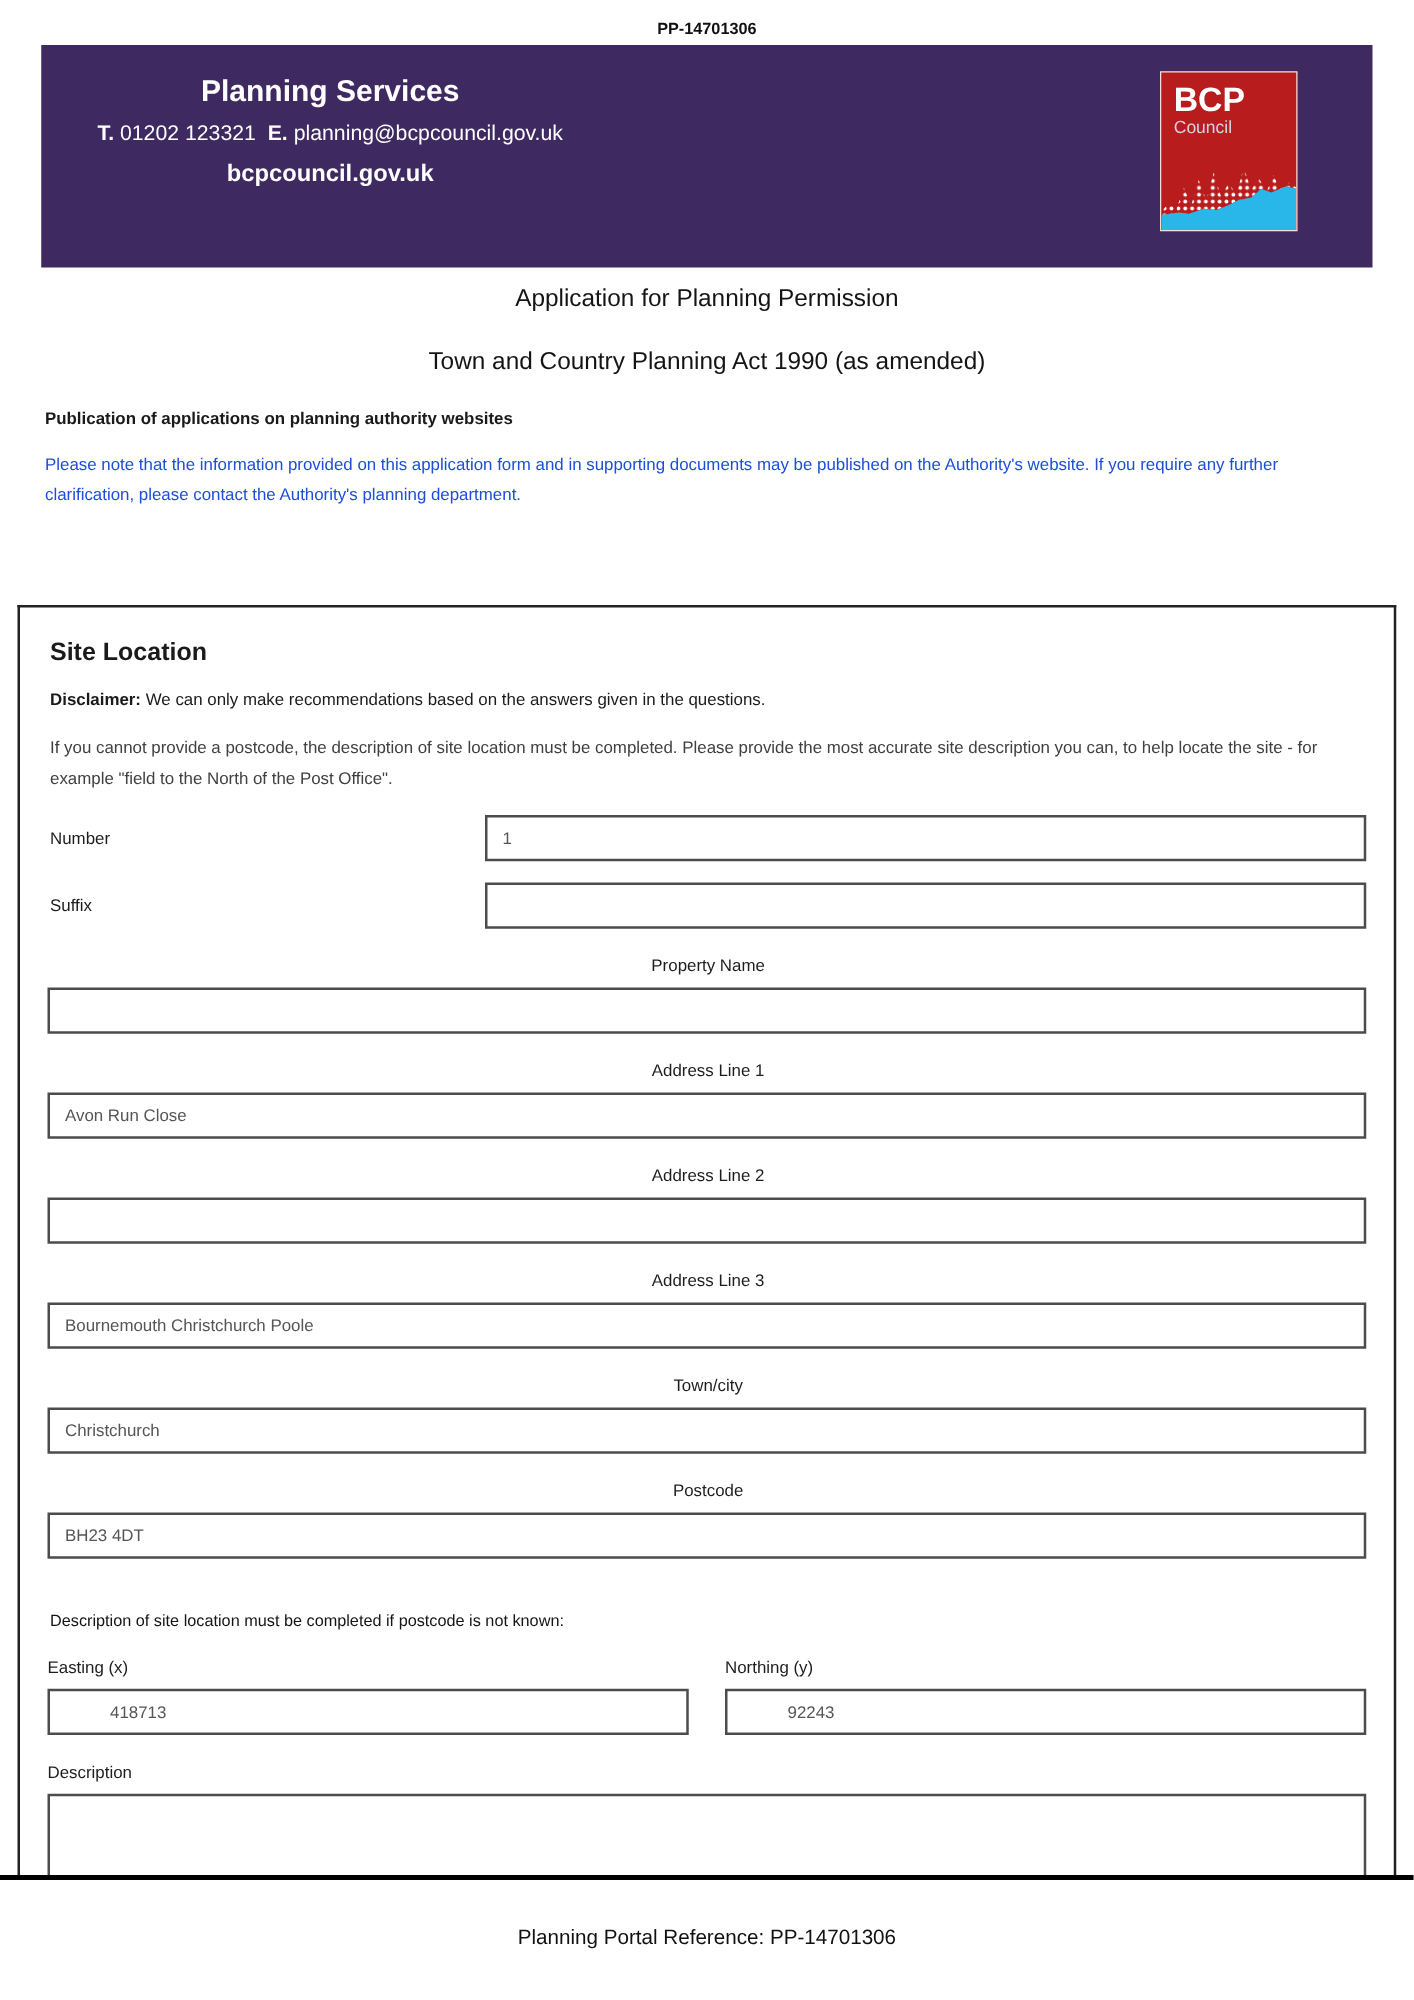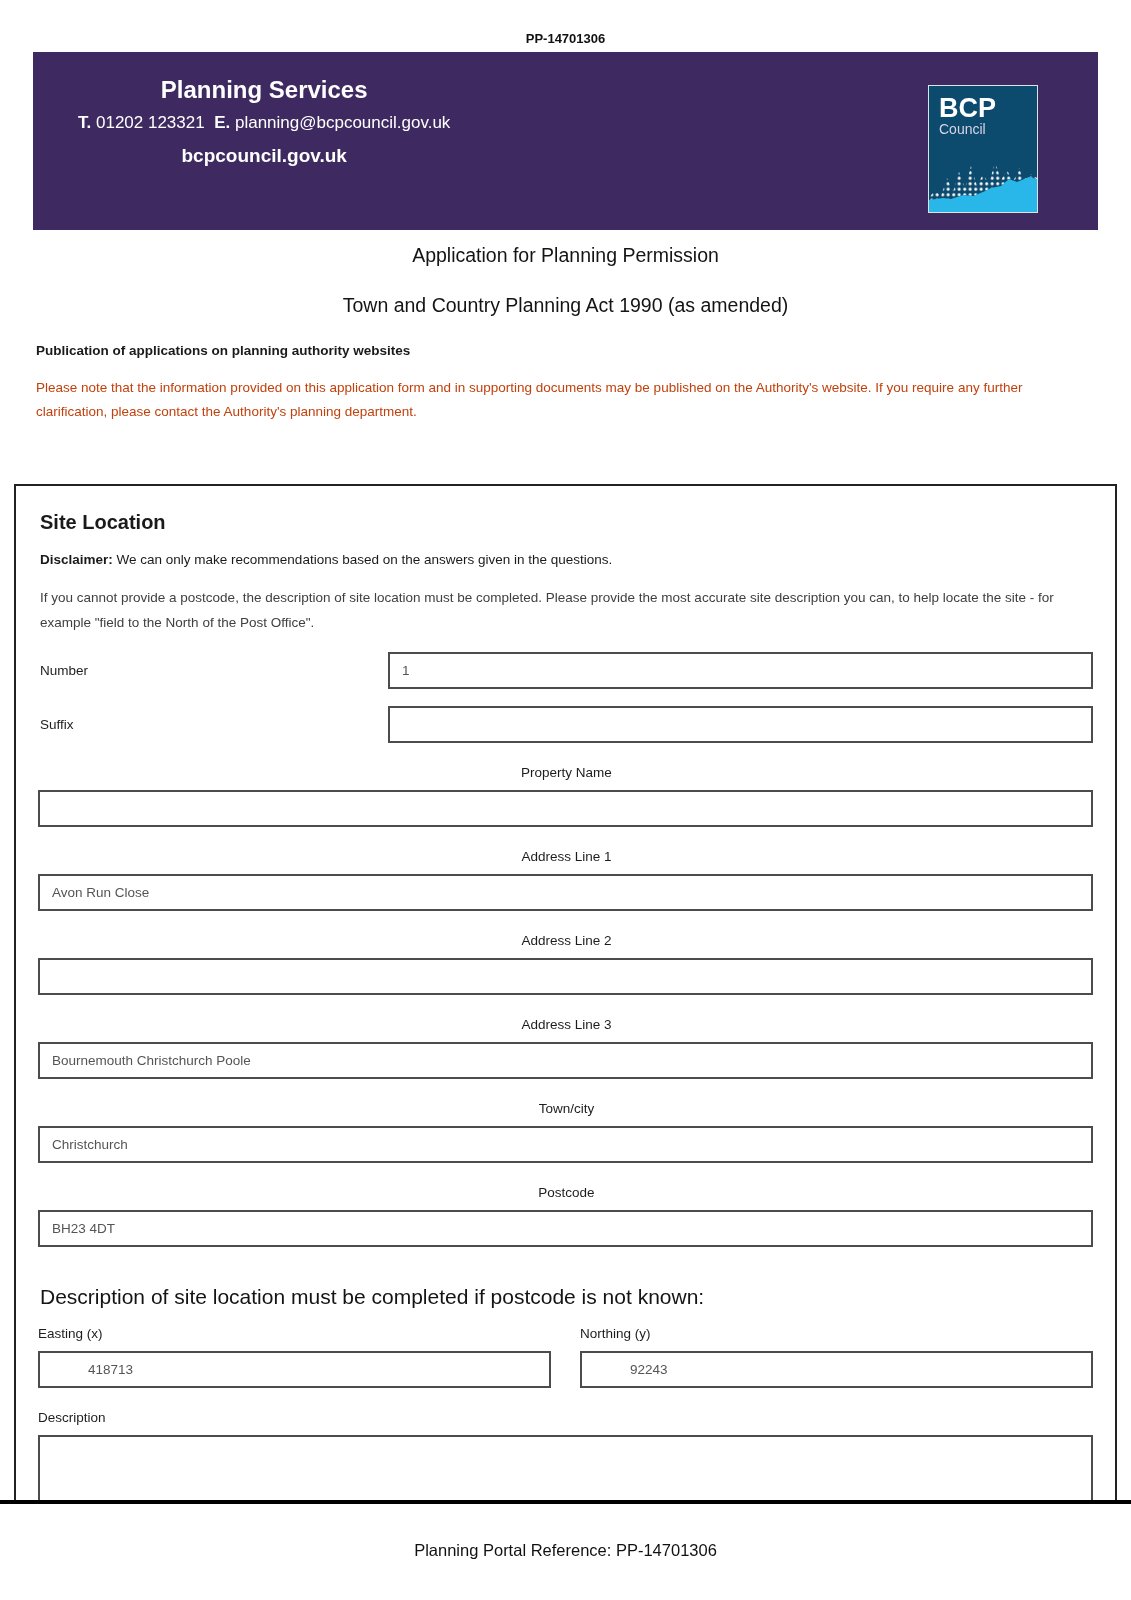--- a/index.html
+++ b/index.html
@@ -8,21 +8,21 @@
     width: 1131px; height: 1600px;
     background: #ffffff;
     font-family: "Liberation Sans", sans-serif;
     color: #1a1a1a;
     position: relative;
     overflow: hidden;
   }
 
   
   .ref-top {
-    padding-top: 31px;
+    padding-top: 15px;
     text-align: center;
     font-size: 13px;
     font-weight: bold;
     line-height: 15px;
     color: #111;
   }
 
   
   .band {
     margin: 6px 33px 0 33px;
@@ -33,37 +33,37 @@
   }
   .band-text { position: absolute; left: 45px; top: 24px; text-align: center; }
   .band-title { font-size: 24px; font-weight: bold; line-height: 28px; margin: 0; }
   .band-addr { font-size: 17px; line-height: 20px; margin-top: 9px; }
   .band-contact { font-size: 17px; line-height: 20px; margin-top: 9px; }
   .band-contact b { font-weight: bold; }
   .band-web { font-size: 19px; font-weight: bold; line-height: 22px; margin-top: 12px; }
 
   
   .logo {
-    position: absolute; top: 33px; right: 60px;
+    position: absolute; top: 21px; right: 60px;
     width: 110px; height: 128px;
     border: 1px solid rgba(255,255,255,0.85);
-    background: #0c4a6e;
+    background: #b91c1c;
     overflow: hidden;
   }
   .logo-bcp { font-size: 27px; font-weight: bold; color: #fff; line-height: 28px; margin: 8px 0 0 10px; }
   .logo-council { font-size: 14px; color: #d8d2e6; line-height: 15px; margin: 0 0 0 10px; }
   .logo-art { position: absolute; left: 0; right: 0; bottom: 0; height: 64px; display: block; }
 
   
   .doc-title { text-align: center; font-size: 19.5px; font-weight: normal; line-height: 24px; color: #141414; margin: 0; }
   .doc-title.first { margin-top: 13px; }
   .doc-title.second { margin-top: 26px; }
 
   .pub-heading { margin: 26px 36px 0 36px; font-size: 13.5px; font-weight: bold; line-height: 16px; }
-  .pub-note { margin: 17px 36px 0 36px; font-size: 13.5px; line-height: 24px; color: #c2410c; }
+  .pub-note { margin: 17px 36px 0 36px; font-size: 13.5px; line-height: 24px; color: #1d4ed8; }
 
   
   .site-box {
     position: absolute;
     left: 14px; top: 484px;
     width: 1103px; height: 1016px;
     border: 2px solid #222;
     border-bottom: none;
     padding: 0 22px;
     overflow: hidden;
@@ -87,21 +87,21 @@
     padding: 0 12px;
     width: 100%;
     outline: none;
   }
   .row-inline .text-input { flex: 1; }
 
   .row-block { margin-top: 21px; }
   .row-block .field-label { padding-left: 2px; text-align: center; }
   .row-block .text-input { margin-top: 9px; display: block; }
 
-  .subheading { font-size: 21px; font-weight: normal; line-height: 24px; margin: 38px 0 0 2px; color: #141414; }
+  .subheading { font-size: 13px; font-weight: normal; line-height: 24px; margin: 38px 0 0 2px; color: #141414; }
 
   .coords { display: flex; gap: 29px; margin-top: 16px; }
   .coords .coord-col { flex: 1; }
   .coords .text-input { margin-top: 9px; padding-left: 48px; }
 
   .desc-block { margin-top: 21px; }
   .desc-textarea {
     margin-top: 9px;
     width: 100%; height: 120px;
     border: 2px solid #4c4c4c;

